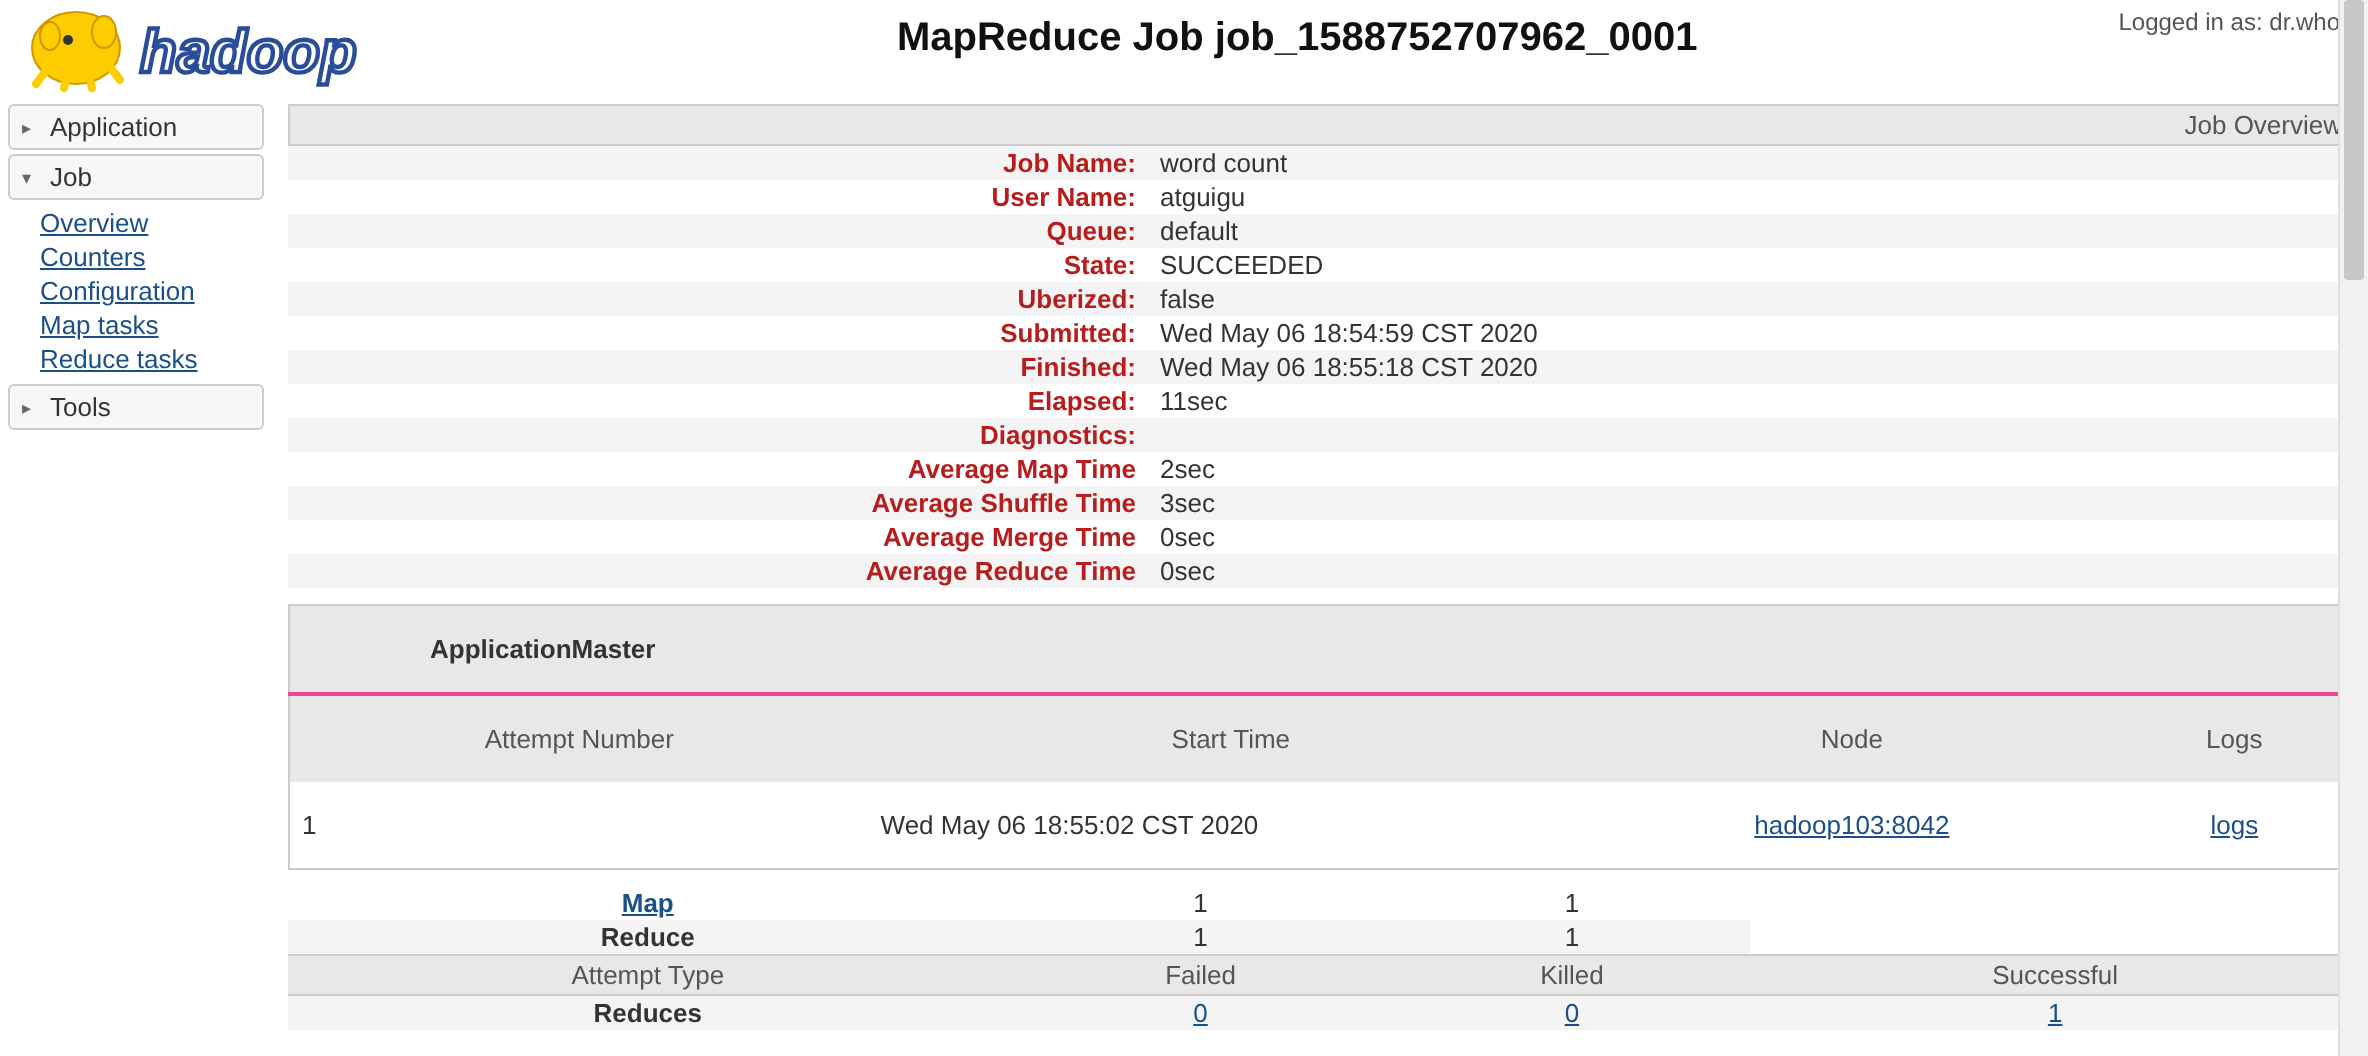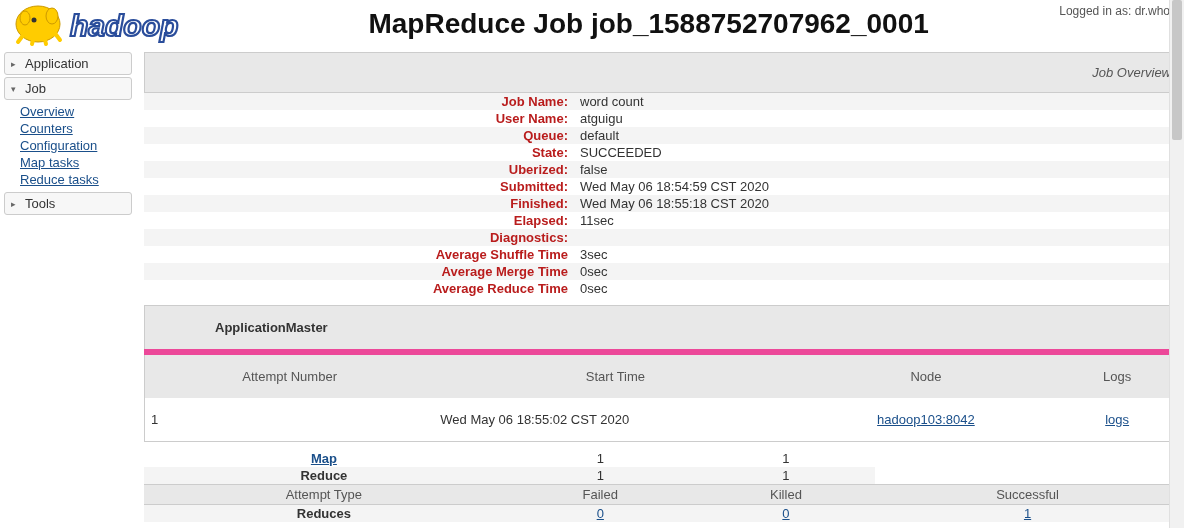--- a/index.html
+++ b/index.html
@@ -2,38 +2,38 @@
 <html><head>
   <meta charset="utf-8">
   <style>
     * { box-sizing: border-box; margin: 0; padding: 0; }
     body { font-family: "Segoe UI", Tahoma, Arial, sans-serif; font-size: 13px; color: #333; background: #fff; width: 1184px; height: 528px; overflow: hidden; position: relative; }
     .topbar { display: flex; justify-content: space-between; align-items: flex-start; padding: 2px 8px 0 2px; }
     .login-info { text-align: right; font-size: 12px; color: #555; padding: 2px 6px 0 0; }
     .logo-wrap { display: flex; align-items: center; padding: 0 0 4px 6px; }
     .logo-wrap svg { width: 230px; height: 46px; }
     .page-title { flex: 1; text-align: center; }
-    .page-title h1 { font-size: 28px; font-weight: bold; color: #111; margin-top: 6px; }
+    .page-title h1 { font-size: 20px; font-weight: bold; color: #111; margin-top: 6px; }
     .container { display: flex; align-items: flex-start; padding: 0 4px; }
     .sidebar { width: 128px; margin-right: 12px; flex-shrink: 0; }
     .nav-section-h { border: 1px solid #ccc; border-radius: 3px; padding: 3px 6px; margin-bottom: 2px; background: #f7f7f7; font-size: 13px; color: #333; display: flex; align-items: center; cursor: pointer; }
     .nav-section-h .tri { font-size: 9px; margin-right: 4px; color: #666; display:inline-block; width: 10px; }
     .nav-sub { padding: 2px 0 4px 16px; }
     .nav-sub a { display: block; color: #1a4f8a; text-decoration: underline; font-size: 13px; line-height: 1.3; }
     .main { flex: 1; min-width: 0; }
-    .section-header { background: #e8e8e8; border: 1px solid #ccc; text-align: right; font-style: italic; padding: 12px 8px; font-size: 13px; color: #555; }
+    .section-header { background: #e8e8e8; border: 1px solid #ccc; text-align: right; padding: 2px 8px; font-size: 13px; color: #555; }
     table.info { width: 100%; border-collapse: collapse; }
     table.info tr:nth-child(odd) { background: #f4f4f4; }
     table.info tr:nth-child(even) { background: #fff; }
     table.info th { width: 430px; text-align: right; font-weight: bold; padding: 1px 6px 1px 0; color: #b91c1c; font-size: 13px; }
     table.info td { text-align: left; padding: 1px 0 1px 6px; color: #333; font-size: 13px; }
     .grid { width: 100%; border-collapse: collapse; margin-top: 8px; border: 1px solid #ccc; }
     .grid th, .grid td { padding: 14px 6px; font-size: 13px; border-right: 0; }
     .grid .cat-row th { background: #e8e8e8; font-weight: bold; text-align: left; padding-left: 70px; }
-    .grid .head-row th { background: #e8e8e8; font-weight: normal; color: #555; text-align: center; border-top: 6px solid #ec4899; }
+    .grid .head-row th { background: #e8e8e8; font-weight: normal; color: #555; text-align: center; border-top: 2px solid #ec4899; }
     .grid .data-row td { background: #fff; text-align: center; }
     .grid a { color: #1a4f8a; text-decoration: underline; }
     .tasks { width: 100%; border-collapse: collapse; margin-top: 8px; }
     .tasks th { background: #e8e8e8; font-weight: normal; color: #555; text-align: center; padding: 2px 6px; font-size: 13px; border-top:1px solid #ccc; border-bottom:1px solid #ccc; }
     .tasks td { text-align: center; padding: 1px 6px; font-size: 13px; }
     .tasks tr.r0 td { background: #fff; }
     .tasks tr.r1 td { background: #f4f4f4; }
     .tasks td.lbl { font-weight: bold; }
     .tasks a { color: #1a4f8a; text-decoration: underline; }
     .scrollbar { position: absolute; right: 0; top: 0; bottom: 0; width: 15px; background: #f1f1f1; border-left: 1px solid #e0e0e0; }
@@ -120,20 +120,24 @@
           </tr>
       <tr>
             <th>Elapsed:</th>
             <td>11sec</td>
           </tr>
       <tr>
             <th>Diagnostics:</th>
             <td></td>
           </tr>
       <tr>
+            <th>Average Map Time</th>
+            <td>2sec</td>
+          </tr>
+      <tr>
             <th>Average Shuffle Time</th>
             <td>3sec</td>
           </tr>
       <tr>
             <th>Average Merge Time</th>
             <td>0sec</td>
           </tr>
       <tr>
             <th>Average Reduce Time</th>
             <td>0sec</td>

